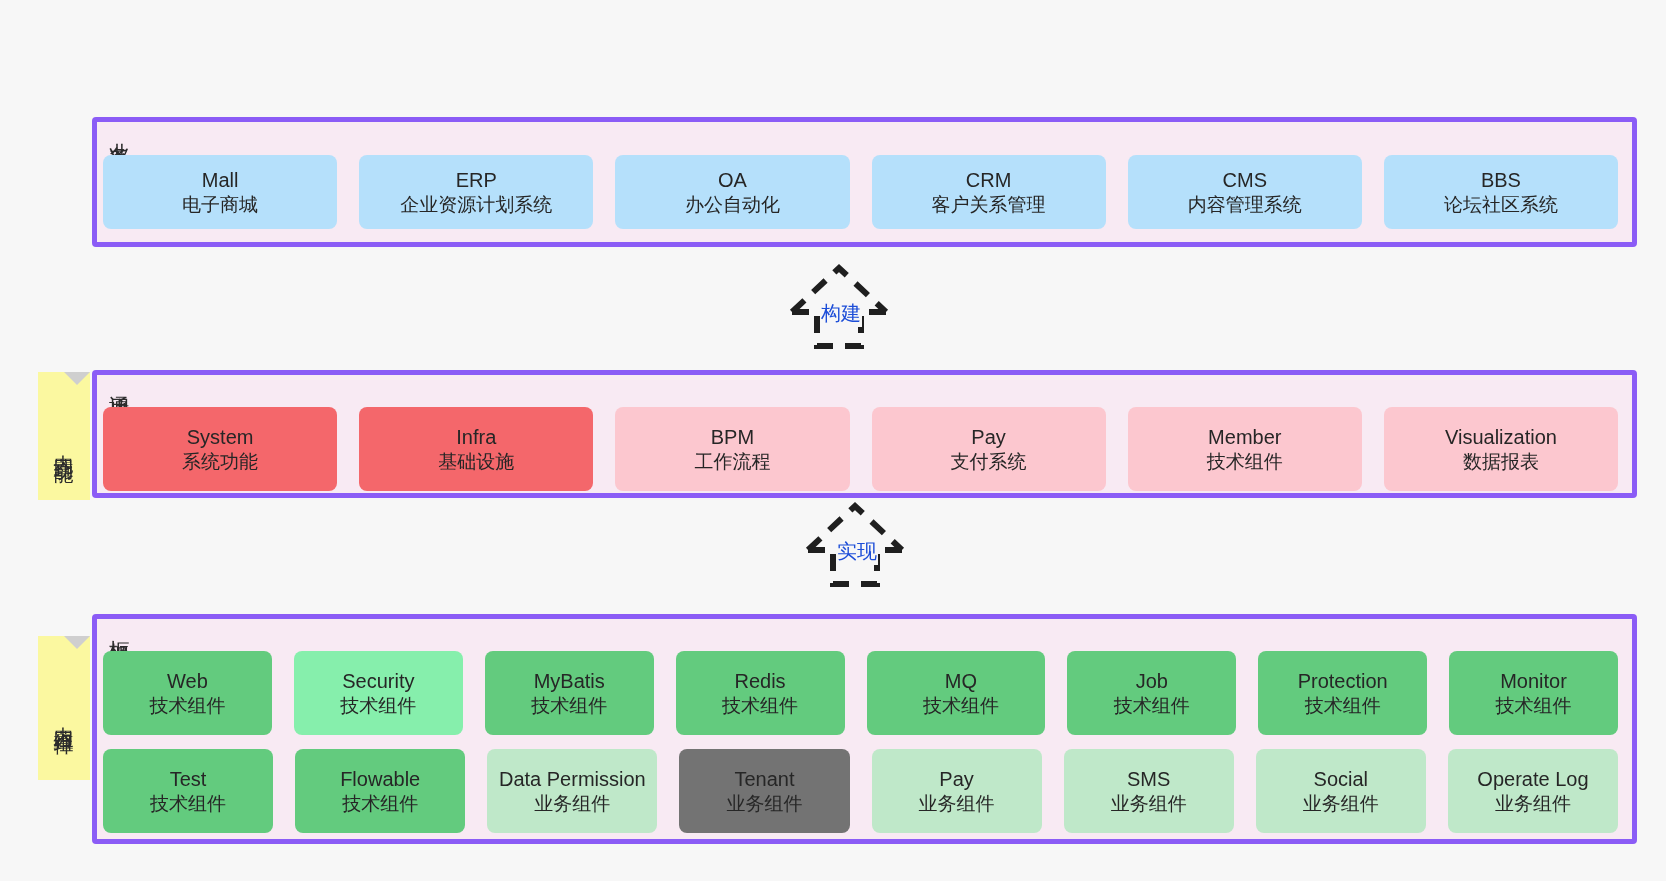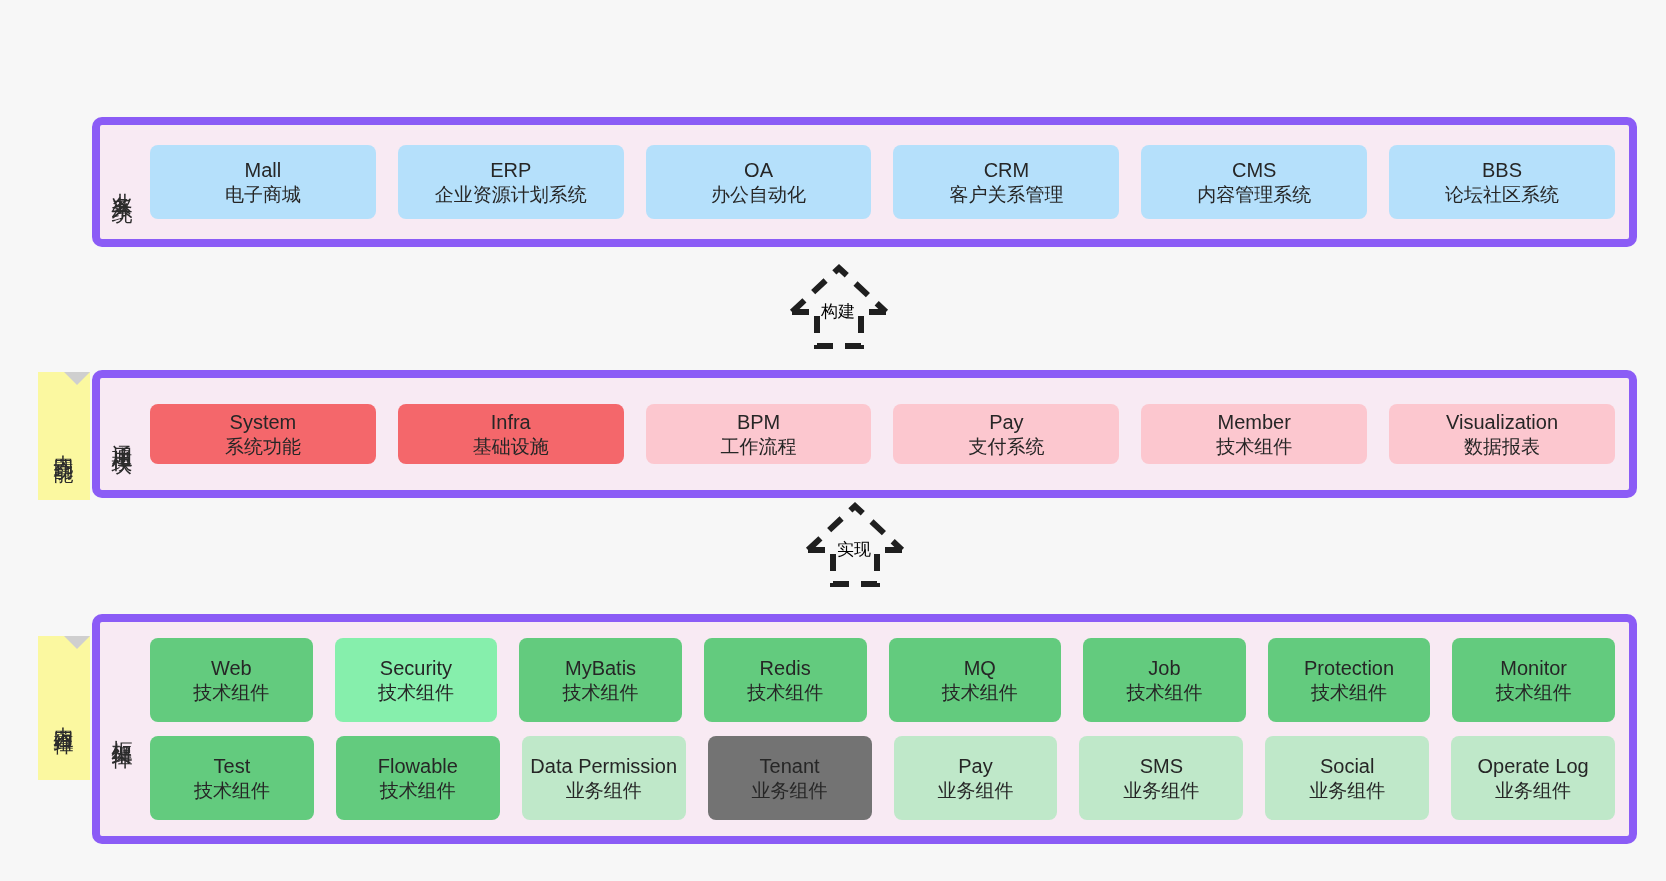--- a/index.html
+++ b/index.html
@@ -9,24 +9,25 @@
     background: #f7f7f7;
     font-family: "Liberation Sans", "DejaVu Sans", sans-serif;
     overflow: hidden;
   }
   #stage { position: relative; width: 1666px; height: 881px; }
 
   
   .layer {
     position: absolute;
     background: #f8eaf3;
-    border: 8px solid #8b5cf6;
-    border-radius: 10px;
+    border: 5px solid #8b5cf6;
+    border-radius: 4px;
     display: flex;
     align-items: stretch;
+    flex-direction: column;
   }
   .layer-title {
     flex: 0 0 auto;
     width: 44px;
     display: flex;
     align-items: center;
     justify-content: center;
     font-size: 21px;
     color: #2b2b2b;
     writing-mode: vertical-rl;
@@ -66,21 +67,21 @@
   .c-blue      { background: #b5e0fb; }
   .c-red       { background: #f4676b; }
   .c-pink      { background: #fcc7cf; }
   .c-green     { background: #63cb7e; }
   .c-greenlite { background: #bfe8c9; }
 
   
   #layer-business { left: 92px;  top: 117px; width: 1545px; height: 130px; }
   #layer-business .row { height: 74px; }
   #layer-common   { left: 92px;  top: 370px; width: 1545px; height: 128px; }
-  #layer-common .row { height: 60px; }
+  #layer-common .row { height: 84px; }
   #layer-framework{ left: 92px;  top: 614px; width: 1545px; height: 230px; }
   #layer-framework .row { height: 84px; }
 
   
   .note {
     position: absolute;
     background: #fbf8a0;
     display: flex;
     align-items: center;
     justify-content: center;
@@ -108,22 +109,22 @@
     border-left: 26px solid transparent;
   }
   #note-common    { left: 38px; top: 372px; width: 52px; height: 128px; }
   #note-framework { left: 38px; top: 636px; width: 52px; height: 144px; }
 
   
   .arrow { position: absolute; }
   .arrow svg { display: block; overflow: visible; }
   .arrow-label {
     position: absolute;
-    font-size: 17px;
-    color: #000000;
+    font-size: 20px;
+    color: #1d4ed8;
     background: #f7f7f7;
     padding: 0 1px;
     white-space: nowrap;
   }
 </style>
 </head>
 <body>
 
 <div id="stage">
 

